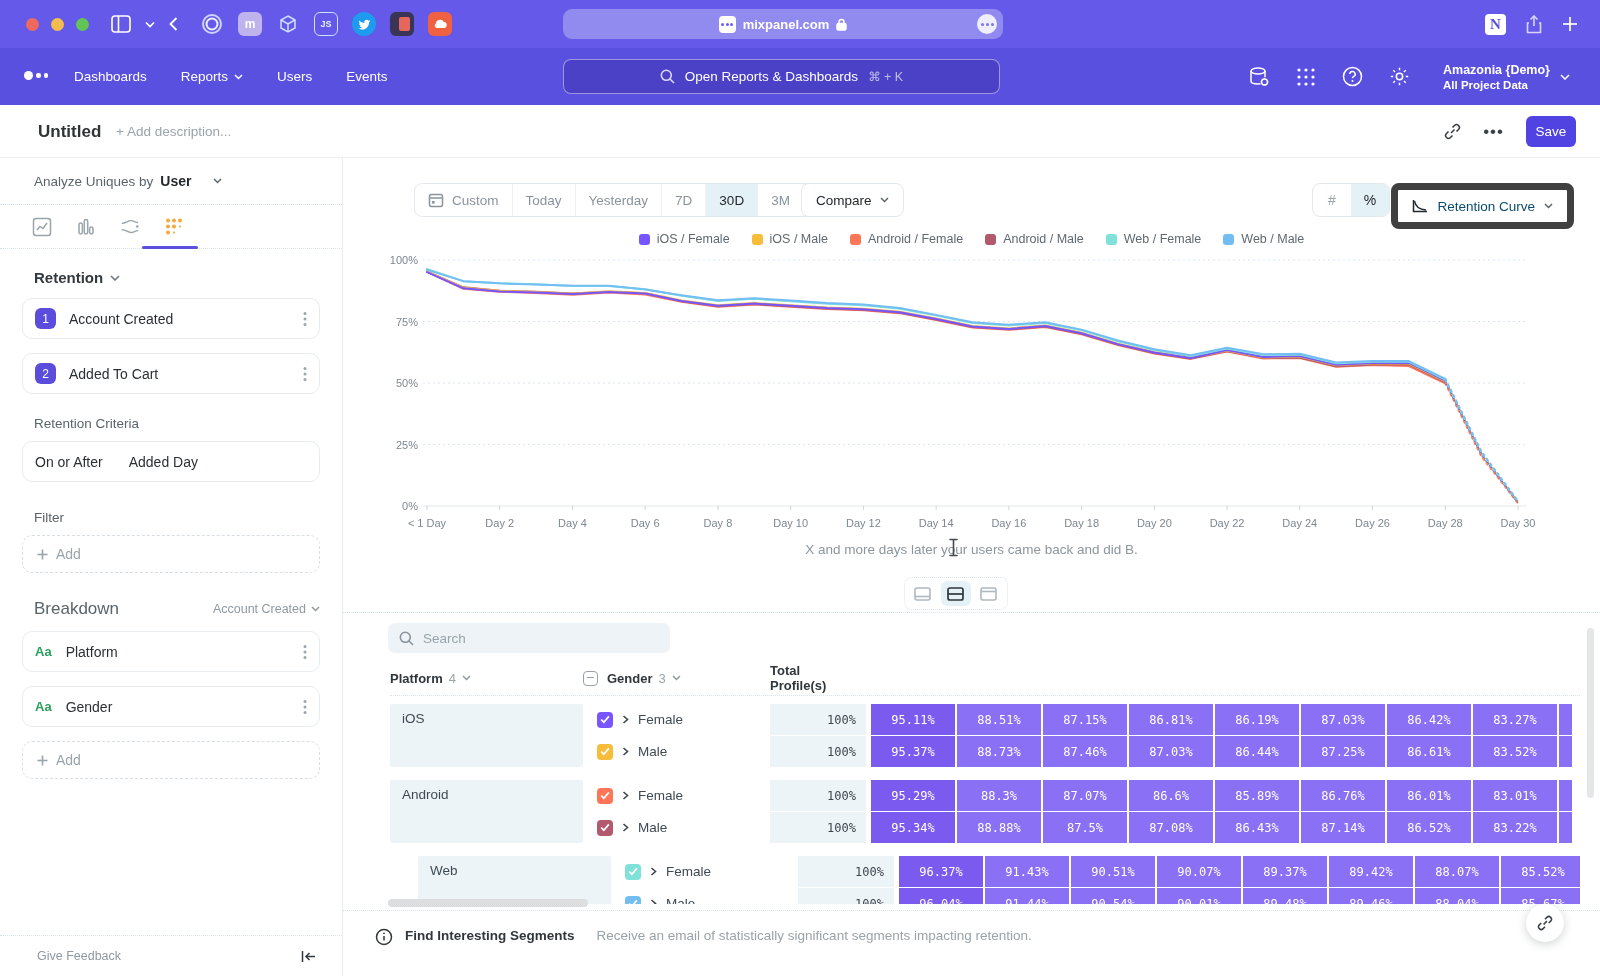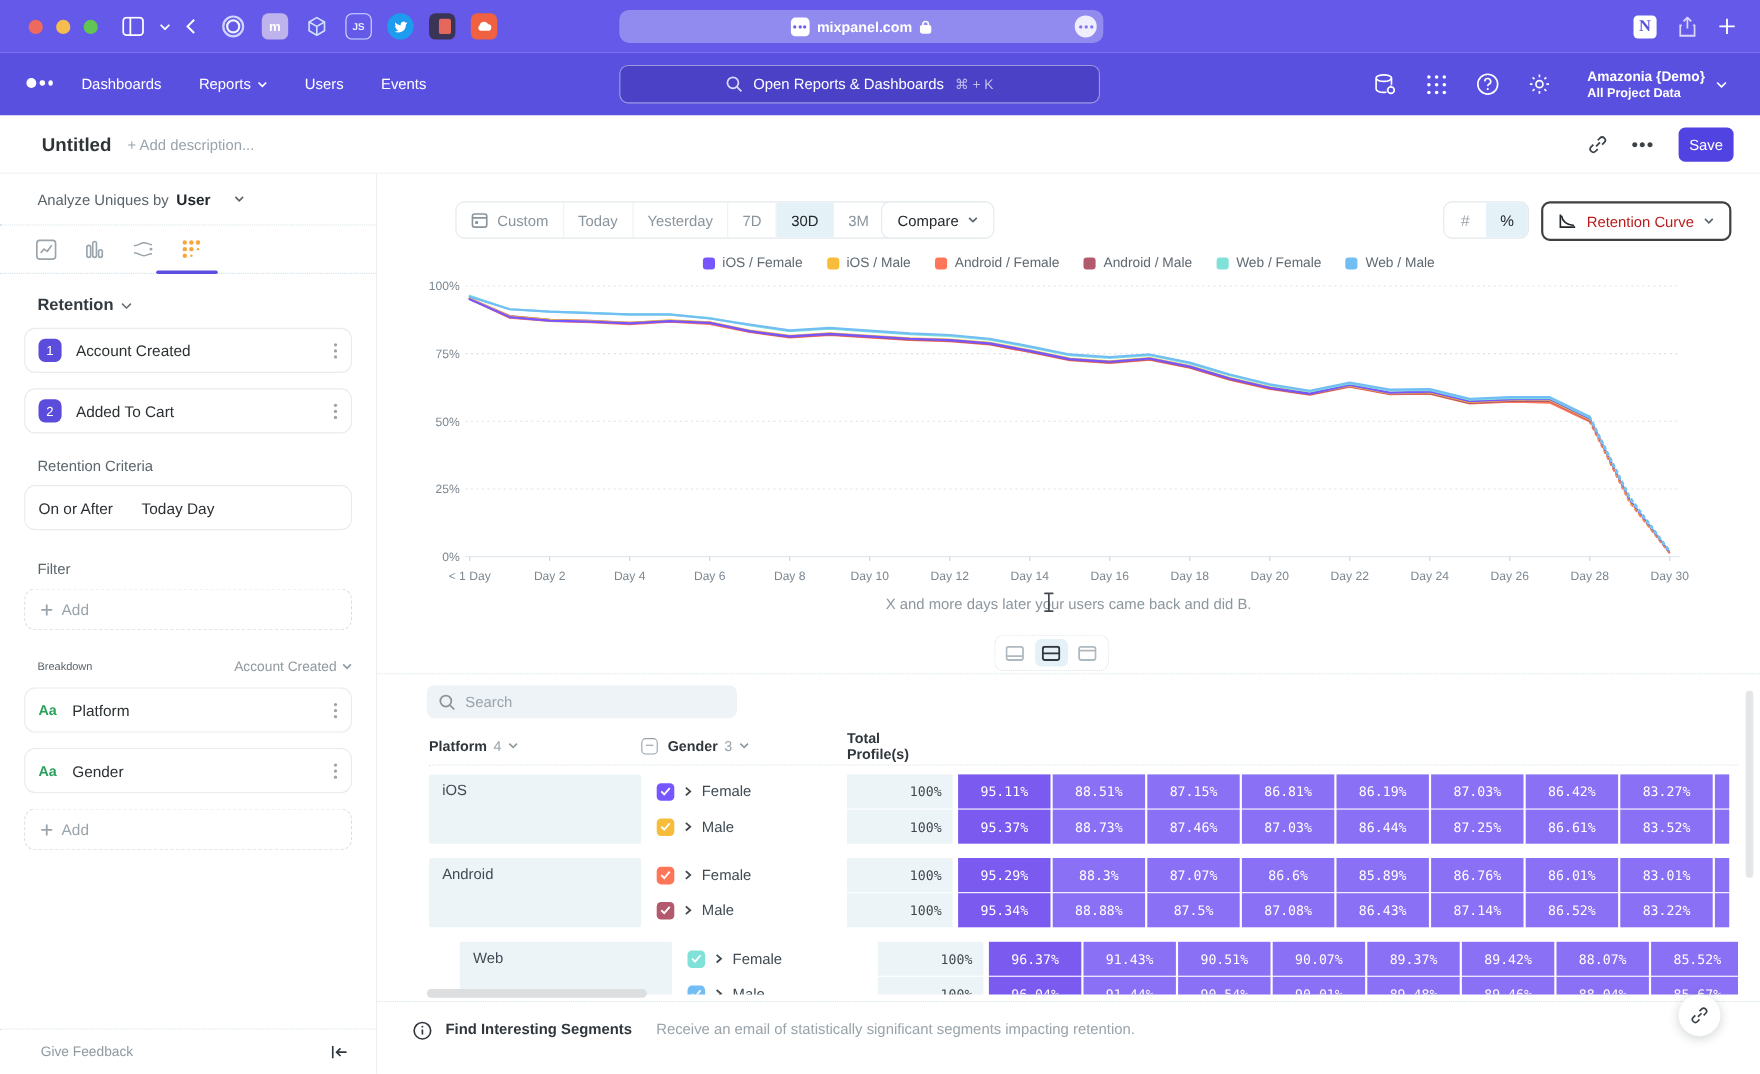--- a/index.html
+++ b/index.html
@@ -70,21 +70,21 @@
     display:flex; align-items:center; padding:0 12px; background:#fff; cursor:pointer; }
   .step-badge { width:21px; height:21px; border-radius:6px; background:#5B4CDB; color:#fff;
     font-size:12px; display:flex; align-items:center; justify-content:center; margin-right:13px; }
   .sb-card-label { font-size:14px; color:#2B3033; flex:1; }
   .aa-badge { color:#2BA05C; font-size:13px; font-weight:bold; margin-right:14px; }
   .sb-add { margin:0 22px 10px 22px; height:38px; border:1px dashed #D8DFE4; border-radius:10px;
     display:flex; align-items:center; padding:0 14px; color:#9AA4AB; font-size:14px; cursor:pointer; gap:8px; }
   .criteria-card { gap:26px; }
   .criteria-txt { font-size:14px; color:#2B3033; }
   .breakdown-row { display:flex; align-items:center; margin:26px 22px 12px 34px; }
-  .breakdown-row .left { font-size:10px; color:#5A646B; flex:1; }
+  .breakdown-row .left { font-size:17px; color:#5A646B; flex:1; }
   .breakdown-scope { font-size:12.5px; color:#8F99A0; display:flex; align-items:center; gap:5px; cursor:pointer; }
   .sb-footer { position:absolute; left:0; bottom:0; width:100%; height:41px; border-top:1px dotted #D8E2E8;
     display:flex; align-items:center; padding:0 26px 0 37px; }
   .give-fb { color:#8F99A0; font-size:12.5px; flex:1; cursor:pointer; }
 
   
   .main { position:absolute; left:343px; top:158px; width:1257px; height:818px; background:#fff; }
 
   .toolbar { position:absolute; left:0; top:0; width:100%; height:70px; }
   .seg { position:absolute; left:47px; top:25px; height:34px; border:1px solid #E3E9EC; border-radius:8px;
@@ -93,22 +93,22 @@
     border-right:1px solid #EDF1F3; cursor:pointer; white-space:nowrap; }
   .seg-item:last-child { border-right:none; }
   .seg-item.active { background:#E4F1F7; color:#23282C; }
   .compare-btn { position:absolute; left:458px; top:25px; height:34px; border:1px solid #E3E9EC; border-radius:8px;
     display:flex; align-items:center; gap:8px; padding:0 14px; font-size:13.5px; color:#23282C; cursor:pointer; background:#fff; }
   .numpct { position:absolute; right:210px; top:25px; height:34px; border:1px solid #E3E9EC; border-radius:8px;
     display:flex; overflow:hidden; background:#fff; }
   .numpct div { width:38px; display:flex; align-items:center; justify-content:center; font-size:14px; cursor:pointer; }
   .np-hash { color:#9AA4AB; }
   .np-pct { background:#E4F1F7; color:#23282C; }
-  .viewsel { position:absolute; right:26px; top:25px; height:34px; border:2px solid #404040; border-radius:8px;
-    display:flex; align-items:center; gap:9px; padding:16px 14px; font-size:13.5px; color:#b91c1c; cursor:pointer; background:#fff; }
+  .viewsel { position:absolute; right:26px; top:25px; height:34px; border:7px solid #404040; border-radius:8px;
+    display:flex; align-items:center; gap:9px; padding:16px 14px; font-size:13.5px; color:#0c4a6e; cursor:pointer; background:#fff; }
 
   .legend { position:absolute; left:0; top:74px; width:100%; display:flex; justify-content:center; gap:22px; }
   .lg-item { display:flex; align-items:center; gap:7px; font-size:12.5px; color:#5F6971; }
   .lg-sw { width:11px; height:11px; border-radius:3px; }
 
   .chart-wrap { position:absolute; left:42px; top:94px; }
   .caption { position:absolute; left:0; top:384px; width:100%; text-align:center; font-size:13.5px; color:#8C969D; }
 
   .view-toggles { position:absolute; left:calc(50% - 16px); top:419px; transform:translateX(-50%);
     display:flex; border:1px dotted #D9E3E8; border-radius:8px; padding:3px; gap:3px; background:#fff; }
@@ -422,21 +422,21 @@
           <circle cx="2" cy="2.5" r="1.5"></circle>
           <circle cx="2" cy="8" r="1.5"></circle>
           <circle cx="2" cy="13.5" r="1.5"></circle>
         </svg>
       </div>
     </div>
 
   <div class="sb-section-h">Retention Criteria</div>
   <div class="sb-card criteria-card">
     <span class="criteria-txt">On or After</span>
-    <span class="criteria-txt">Today Day</span>
+    <span class="criteria-txt">Added Day</span>
   </div>
 
   <div class="sb-section-h" style="margin-top:28px">Filter</div>
   <div class="sb-add">
     <svg width="11" height="11" viewBox="0 0 11 11" stroke="#9AA4AB" stroke-width="1.6">
         <line x1="5.5" y1="0.5" x2="5.5" y2="10.5"></line>
         <line x1="0.5" y1="5.5" x2="10.5" y2="5.5"></line>
       </svg>
     <span>Add</span>
   </div>

